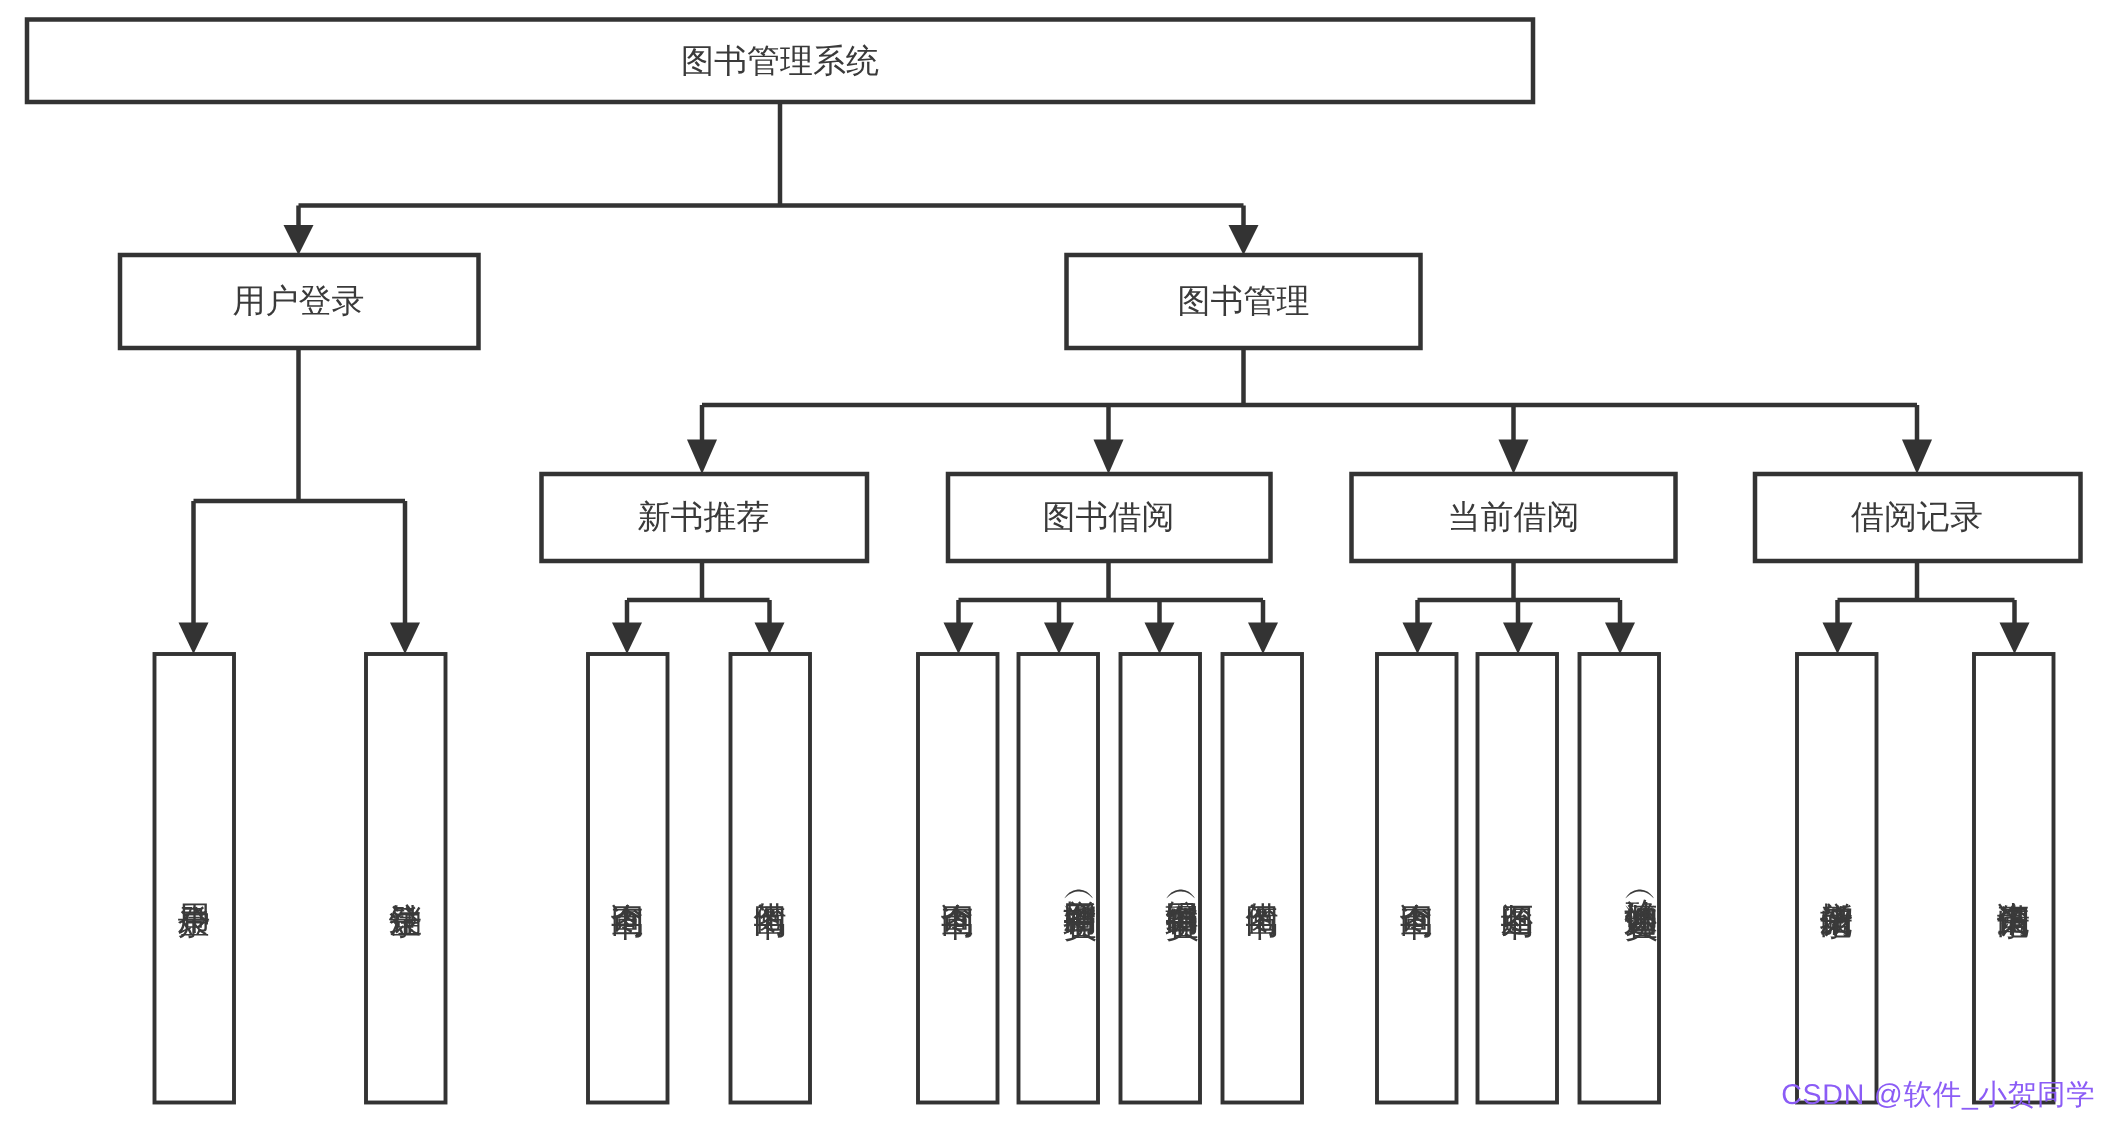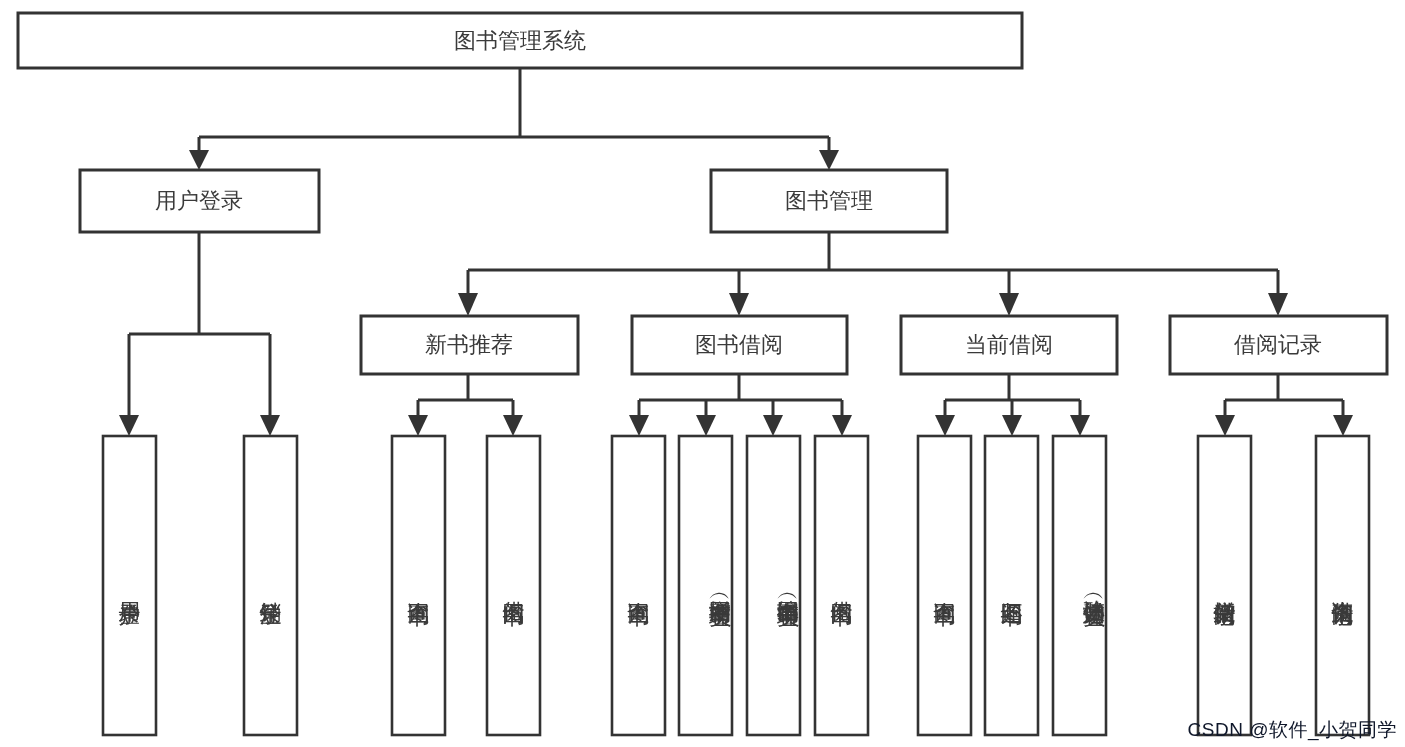--- a/index.html
+++ b/index.html
@@ -70,21 +70,21 @@
   }
   .vlabel.mid {
     align-items: center;
   }
   .watermark {
     position: absolute;
     right: 8px;
     bottom: 4px;
     font-family: "Liberation Sans", "DejaVu Sans", sans-serif;
     font-size: 19px;
-    color: #0f172a;
+    color: #8b5cf6;
     letter-spacing: 0.5px;
     white-space: nowrap;
   }
 </style>
 </head>
 <body>
 
 <div id="diagram-root">
 
   <svg id="diagram-svg" viewBox="0 0 1405 747">

